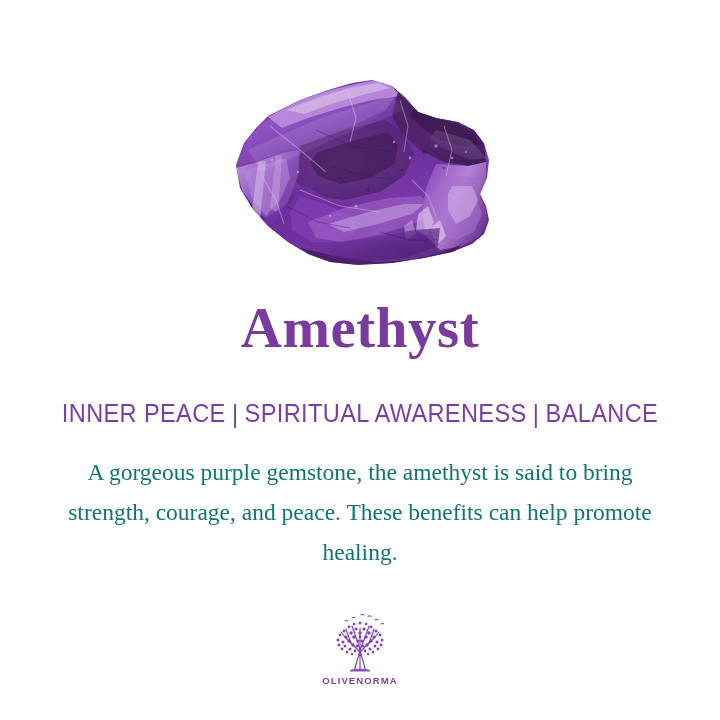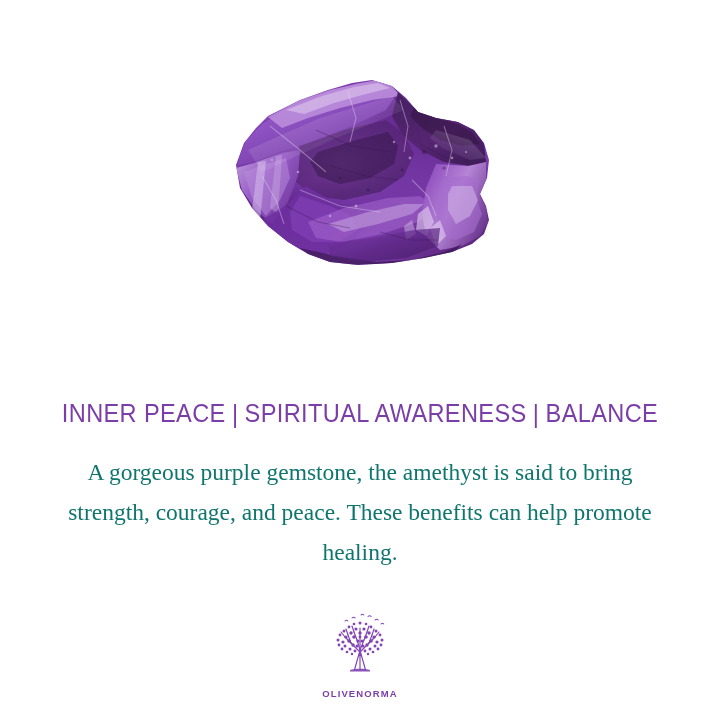--- a/index.html
+++ b/index.html
@@ -89,21 +89,21 @@
   
   #logo {
     position: absolute;
     left: 0;
     top: 612px;
     width: 720px;
     text-align: center;
   }
   #logo-tree { display: block; margin: 0 auto; }
   #brand-name {
-    margin-top: 14px;
+    margin-top: 1px;
     font-family: "Liberation Sans", "DejaVu Sans", sans-serif;
     font-size: 9.5px;
     font-weight: 700;
     letter-spacing: 1.1px;
     color: #7b3ea8;
     white-space: nowrap;
   }
 </style>
 </head>
 <body>
@@ -264,20 +264,21 @@
           <circle cx="424" cy="152" r="2.2"></circle>
           <circle cx="444" cy="168" r="1.6"></circle>
           <circle cx="402" cy="170" r="1.4"></circle>
           <circle cx="368" cy="190" r="1.6"></circle>
           <circle cx="340" cy="178" r="1.3"></circle>
         </g>
       </g>
     </svg>
   </div>
 
+  <div id="title">Amethyst</div>
 
   <div id="subtitle"><span class="kw">INNER PEACE</span><span class="sep">|</span><span class="kw">SPIRITUAL AWARENESS</span><span class="sep">|</span><span class="kw">BALANCE</span></div>
 
   <div id="body-copy">A gorgeous purple gemstone, the amethyst is said to bring strength, courage, and peace. These benefits can help promote healing.</div>
 
   <div id="logo">
     <svg id="logo-tree" width="74" height="62" viewBox="0 0 74 62">
       <g stroke="#8244b4" stroke-width="1.15" fill="none" stroke-linecap="round">
 
         <path d="M37,58 L37,36"></path>

